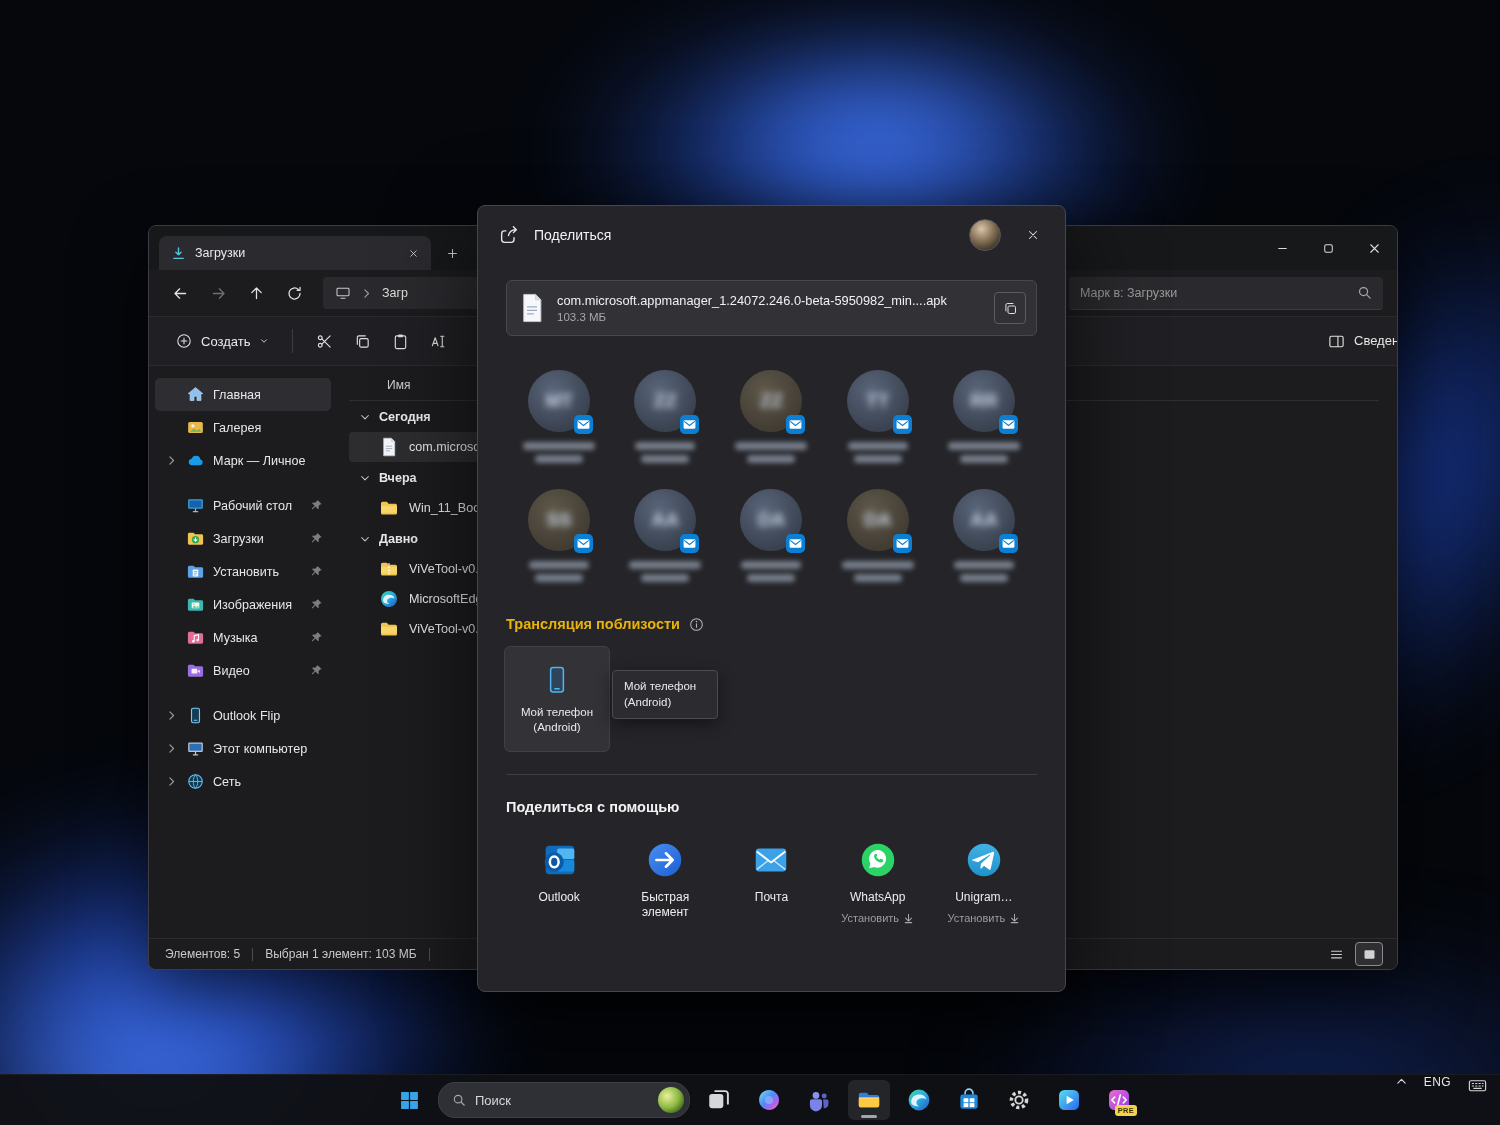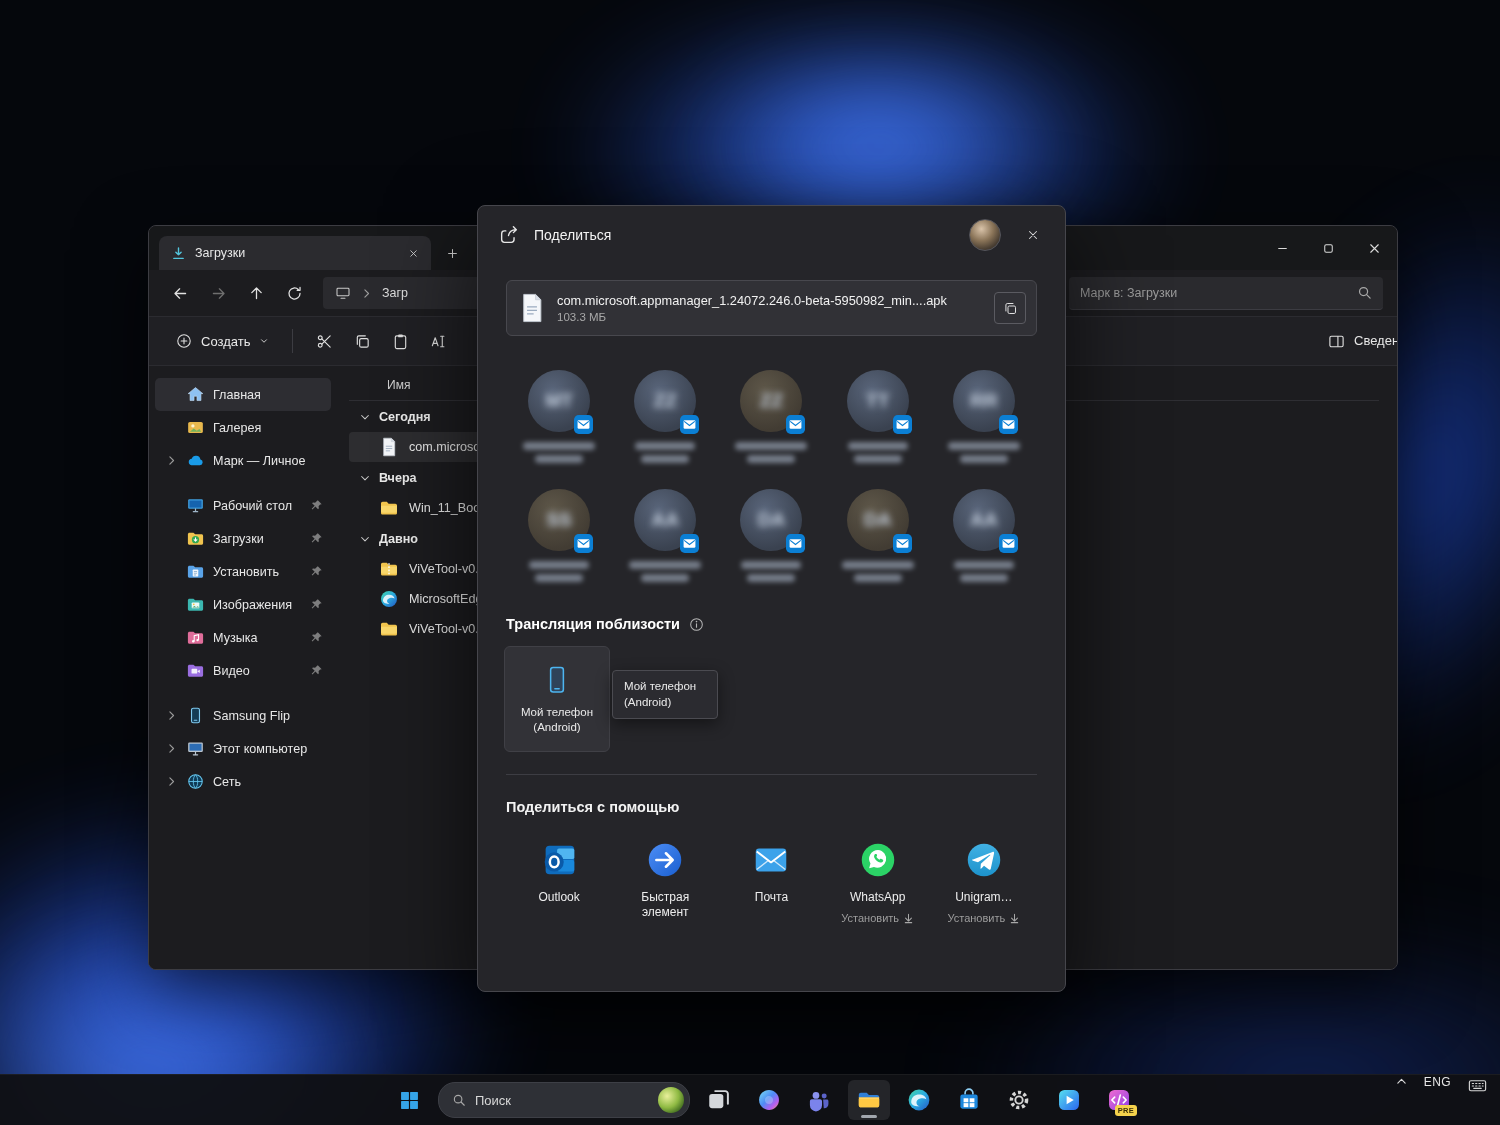--- a/index.html
+++ b/index.html
@@ -96,21 +96,21 @@
            background:radial-gradient(circle at 40% 32%, #59657a, #3a4250 72%);
            display:flex;align-items:center;justify-content:center;}
   .contact:nth-child(3n) .cavatar{background:radial-gradient(circle at 40% 32%, #5e5749, #423c33 72%);}
   .cinitials{font-size:19px;font-weight:700;color:#c6d1e0;filter:blur(3.5px);}
   .cbadge{position:absolute;right:-3px;bottom:-2px;width:19px;height:19px;}
   .cname{margin-top:10px;display:flex;flex-direction:column;align-items:center;gap:5px;}
   .cline{height:8px;border-radius:4px;background:#97a2b2;filter:blur(2.6px);opacity:.7;}
   .cline-a{width:72px;}
   .cline-b{width:48px;}
   .contact:nth-child(2n) .cline-a{width:60px;}
-  .nearbyhead{margin:34px 28px 0;display:flex;align-items:center;gap:9px;font-size:14.5px;font-weight:700;color:#ffffff;}
+  .nearbyhead{margin:34px 28px 0;display:flex;align-items:center;gap:9px;font-size:14.5px;font-weight:700;color:#eab308;}
   .nearbyhead .iinfo{width:15px;height:15px;}
   .devicerow{margin:14px 26px 0;display:flex;align-items:flex-start;}
   .devtile{width:104px;height:104px;background:#323237;border:1px solid #404046;border-radius:6px;
            display:flex;flex-direction:column;align-items:center;justify-content:center;gap:7px;}
   .devtile .dphone{width:34px;height:34px;}
   .devlabel{font-size:11.5px;line-height:1.3;color:#eaeaea;text-align:center;width:88px;}
   .devtip{margin:24px 0 0 2px;width:82px;background:#2b2b30;border:1px solid #4b4b51;border-radius:4px;
           padding:8px 11px;font-size:11.5px;line-height:1.35;color:#eaeaea;box-shadow:0 5px 16px rgba(0,0,0,.45);}
   .ddivider{margin:22px 28px 0;height:1px;background:#3d3d43;flex:0 0 1px;}
   .swhead{margin:24px 28px 0;font-size:14.5px;font-weight:700;color:#f2f2f2;}
@@ -455,21 +455,21 @@
               <svg viewBox="0 0 16 16">
                 <path d="M6 3.5L10.5 8 6 12.5" stroke="#9a9a9a" stroke-width="1.4" fill="none" stroke-linecap="round" stroke-linejoin="round"></path>
               </svg>
             </span>
             <span class="sicon" data-icon="phone">
               <svg viewBox="0 0 22 22">
                 <rect x="6.4" y="2.6" width="9.2" height="16.8" rx="2" stroke="#7fc9ef" fill="#143c55" stroke-width="1.3"></rect>
                 <path d="M9.5 16.6h3" stroke="#7fc9ef" stroke-width="1.2" stroke-linecap="round"></path>
               </svg>
             </span>
-            <span class="slabel">Samsung Flip</span>
+            <span class="slabel">Outlook Flip</span>
           </div>
           <div class="snav-item">
             <span class="chev" data-icon="chevR">
               <svg viewBox="0 0 16 16">
                 <path d="M6 3.5L10.5 8 6 12.5" stroke="#9a9a9a" stroke-width="1.4" fill="none" stroke-linecap="round" stroke-linejoin="round"></path>
               </svg>
             </span>
             <span class="sicon" data-icon="pc">
               <svg viewBox="0 0 22 22">
                 <rect x="2.5" y="4" width="17" height="11" rx="1.4" fill="#b9c4cf"></rect>
@@ -571,20 +571,42 @@
                 <svg viewBox="0 0 22 22">
                   <path d="M2.2 6c0-1 .8-1.8 1.8-1.8h4.6l2 2h7.4c1 0 1.8.8 1.8 1.8v8.4c0 1-.8 1.8-1.8 1.8H4c-1 0-1.8-.8-1.8-1.8z" fill="#f3c64e"></path>
                   <path d="M2.2 8.6h17.6v5.8c0 1-.8 1.8-1.8 1.8H4c-1 0-1.8-.8-1.8-1.8z" fill="#fbd96c"></path>
                 </svg>
               </span>
               <span class="fname">ViVeTool-v0.3.3</span>
             </div>
           </div>
       </div>
     </div>
+    <div class="statusbar">
+      <span>Элементов: 5</span>
+      <span class="vbar"></span>
+      <span>Выбран 1 элемент: 103 МБ</span>
+      <span class="vbar"></span>
+      <div class="vtwrap">
+        <div class="vt">
+            <span data-icon="listView">
+              <svg viewBox="0 0 18 18">
+                <path d="M3 5h12M3 9h12M3 13h12" stroke="#c9c9c9" stroke-width="1.3" stroke-linecap="round"></path>
+              </svg>
+            </span>
+          </div>
+        <div class="vt active">
+            <span data-icon="paneView">
+              <svg viewBox="0 0 18 18">
+                <rect x="3" y="4" width="12" height="10" rx="1.5" fill="#d2d2d2"></rect>
+              </svg>
+            </span>
+          </div>
+      </div>
+    </div>
   </div>
 
   <div class="dialog">
     <div class="dhead">
       <span class="dshare" data-icon="shareArrow">
           <svg viewBox="0 0 24 24">
             <path d="M8.5 7.5H7a3 3 0 0 0-3 3v6.5a3 3 0 0 0 3 3h7.5a3 3 0 0 0 3-3V15" stroke="#e6e6e6" stroke-width="1.5" fill="none" stroke-linecap="round"></path>
             <path d="M11.5 12.5C12.3 8.6 15 6.4 19.5 6.2M16.8 3l3.2 3.2-3.2 3.2" stroke="#e6e6e6" stroke-width="1.5" fill="none" stroke-linecap="round" stroke-linejoin="round"></path>
           </svg>
         </span>

